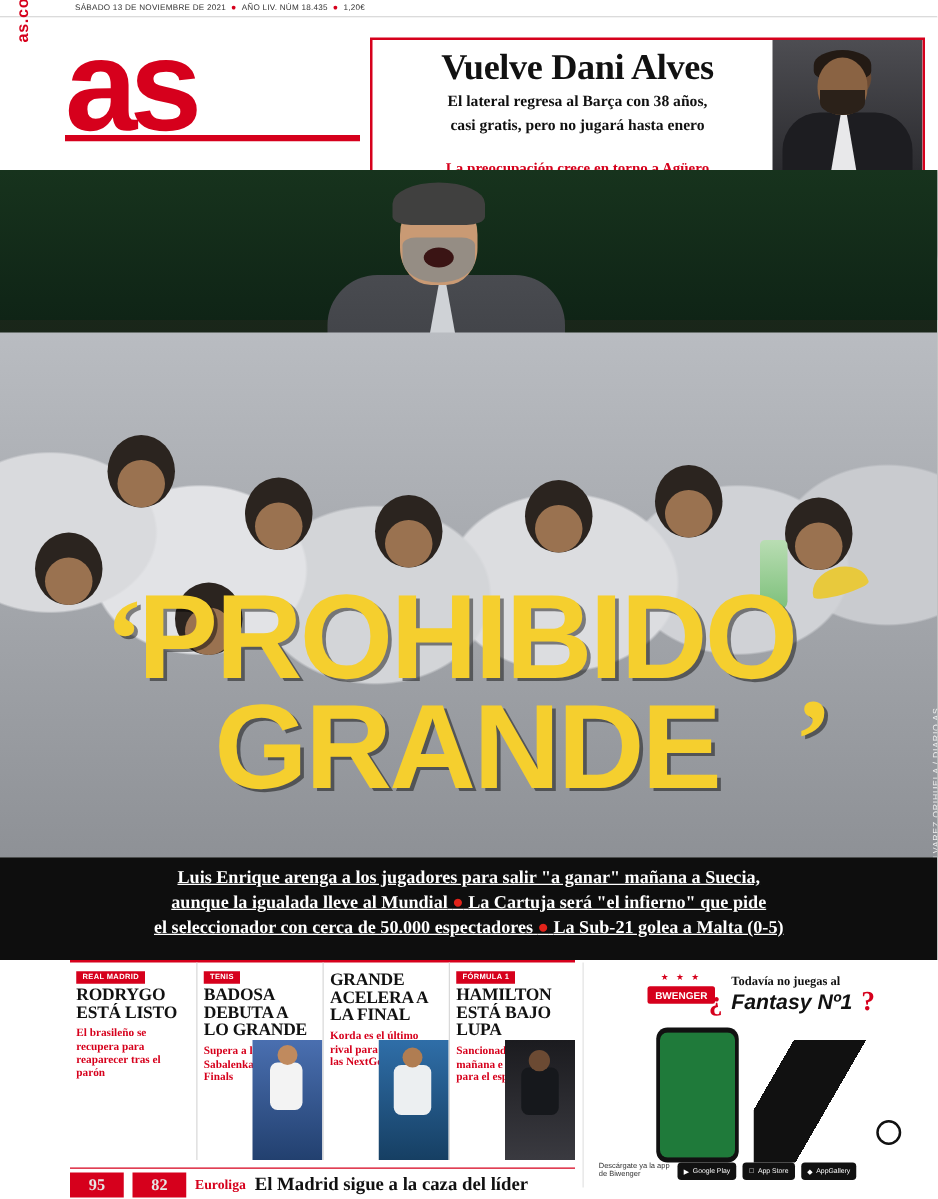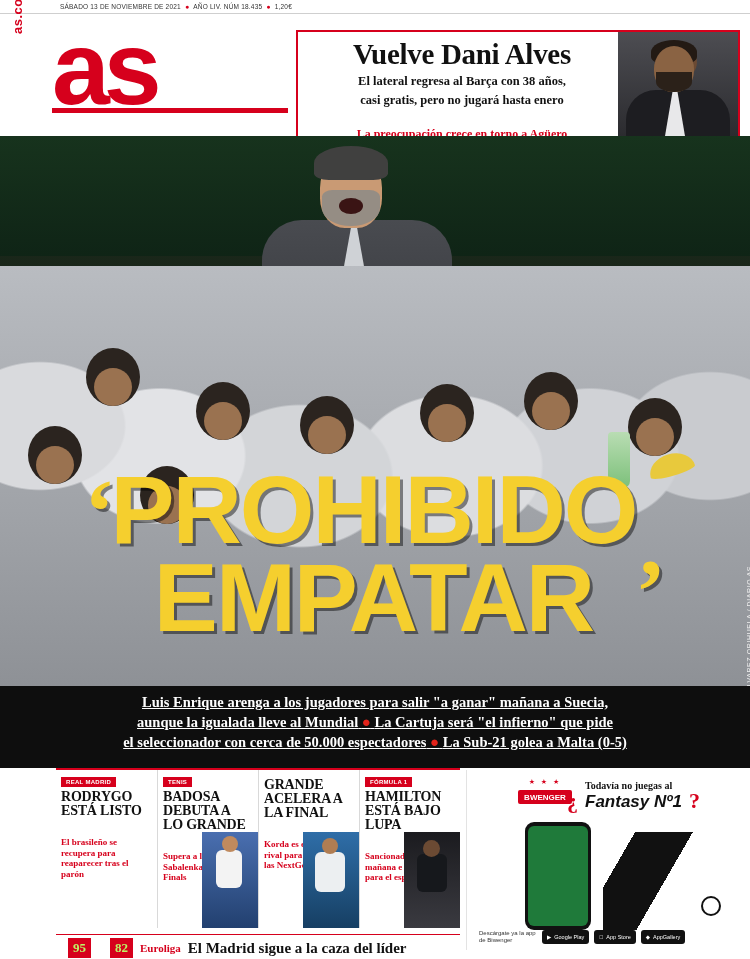--- a/index.html
+++ b/index.html
@@ -243,21 +243,21 @@
     padding: 2px 5px; margin: 2px 0 3px 0;
   }
   .mod h3 {
     font-family: "Liberation Serif", serif;
     font-size: 14px; line-height: 14px; font-weight: bold; color: #111;
     letter-spacing: -.2px;
   }
   .mod .kicker {
     font-family: "Liberation Serif", serif;
     font-size: 9px; line-height: 10.5px; color: #d6001c; font-weight: bold;
-    margin-top: 19px;
+    margin-top: 3px;
   }
   .mod-photo {
     position: absolute; right: 0; bottom: 0; width: 56px; height: 96px;
   }
   .ph-badosa {
     background: linear-gradient(#4a6fb0, #22406f);
   }
   .ph-badosa::before {
     content:""; position:absolute; left:14px; top:18px; width:26px; height:38px;
     background:#f3f3f3; border-radius: 6px;
@@ -354,22 +354,22 @@
   }
 
   
   .euro {
     position: absolute; left: 56px; top: 166px; width: 404px; height: 24px;
     border-top: 1px solid #d6001c;
     display: flex; align-items: center; gap: 7px;
     padding-top: 3px;
   }
   .score {
-    background: #d6001c; color: #bef264; font-weight: bold; font-size: 13px;
-    padding: 2px 5px; font-family: "Liberation Serif", serif; margin-left: 12px;
+    background: #d6001c; color: #e5e5e5; font-weight: bold; font-size: 13px;
+    padding: 2px 15px; font-family: "Liberation Serif", serif;
   }
   .euro .name {
     font-family: "Liberation Serif", serif; font-weight: bold;
     font-size: 11px; color: #d6001c;
   }
   .euro .desc {
     font-family: "Liberation Serif", serif; font-weight: bold;
     font-size: 15px; color: #111;
   }
   .redline {
@@ -439,21 +439,21 @@
     <div class="head" style="left:140px; top:330px;"></div>
 
     <div class="bottle"></div>
     <div class="banana"></div>
 
     <div class="quote-open">‘</div>
     <div class="quote-close">’</div>
 
     <div class="headline">
       <div class="line">PROHIBIDO</div>
-      <div class="line">EMPATAR</div>
+      <div class="line">GRANDE</div>
     </div>
 
     <div class="credit">JESÚS ÁLVAREZ ORIHUELA / DIARIO AS</div>
   </div>
 
   <div class="subblock">
     <p>Luis Enrique arenga a los jugadores para salir "a ganar" mañana a Suecia,</p>
     <p>
       <span>aunque la igualada lleve al Mundial</span>
       <span class="dot-red">●</span>

